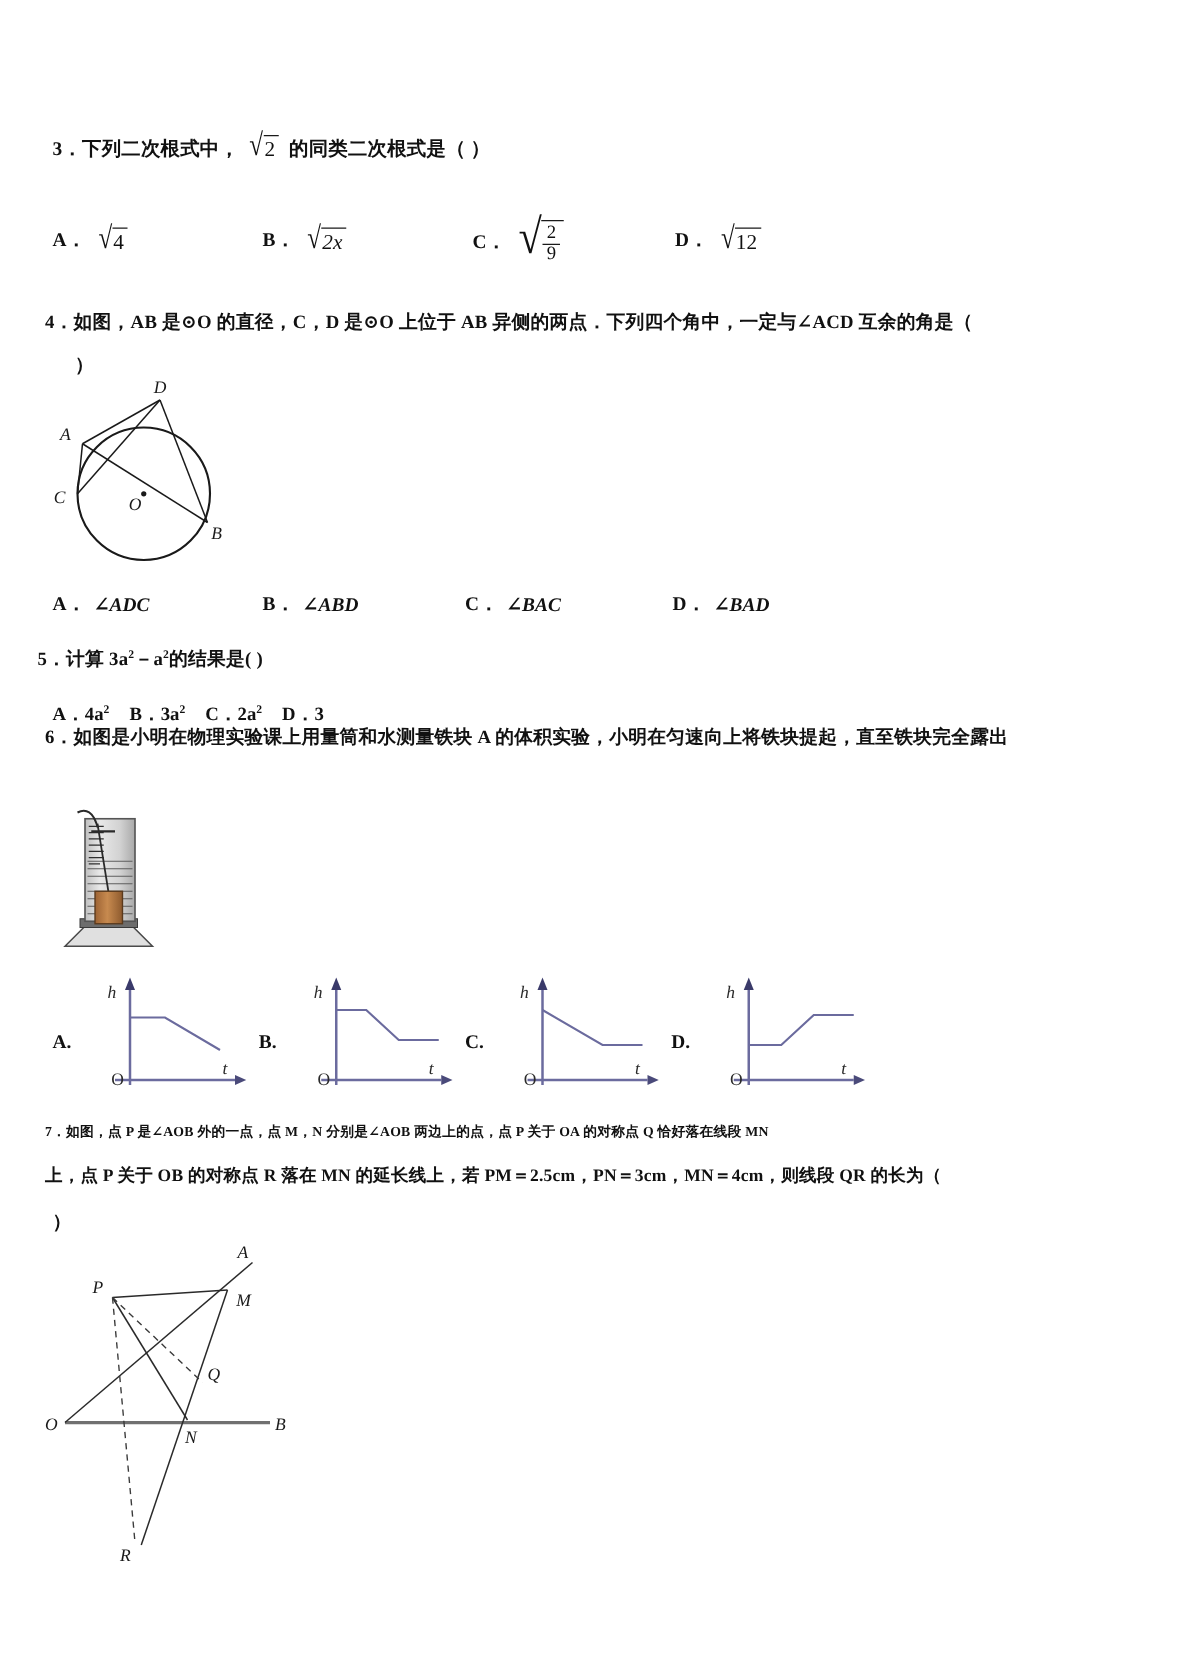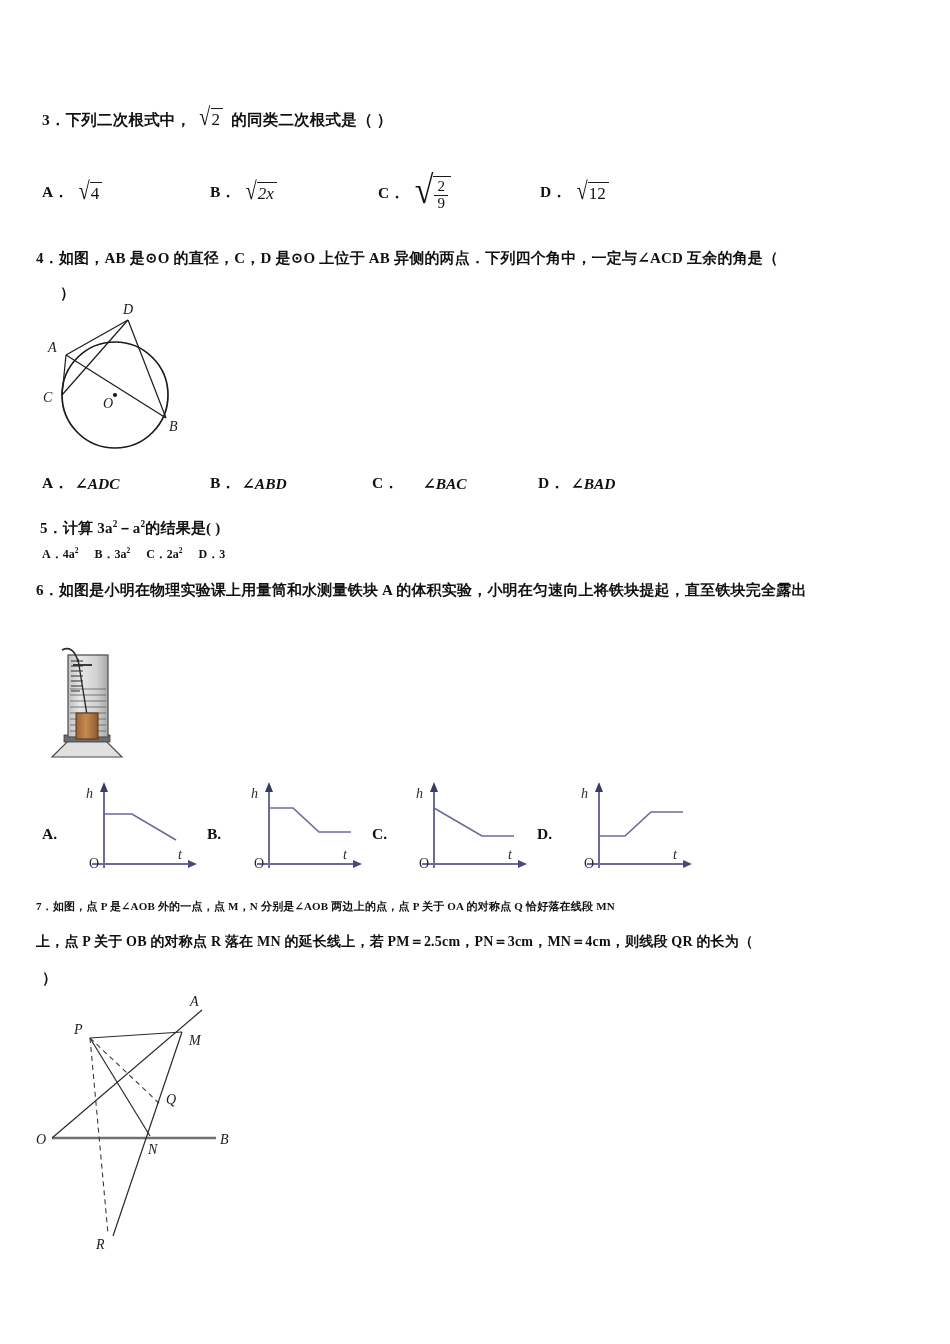--- a/index.html
+++ b/index.html
@@ -185,32 +185,32 @@
   <div class="opt-row" style="left:42px; top:473px;">
     <span class="opt-lab">A．</span>
     <span class="ital" style="margin-left:6px;">∠ADC</span>
   </div>
   <div class="opt-row" style="left:210px; top:473px;">
     <span class="opt-lab">B．</span>
     <span class="ital" style="margin-left:6px;text-align:right;">∠ABD</span>
   </div>
   <div class="opt-row" style="left:372px; top:473px;">
     <span class="opt-lab">C．</span>
-    <span class="ital" style="margin-left:24px;">∠BAC</span>
+    <span class="ital" style="margin-left:6px;">∠BAC</span>
   </div>
   <div class="opt-row" style="left:538px; top:473px;">
     <span class="opt-lab">D．</span>
     <span class="ital" style="margin-left:6px;">∠BAD</span>
   </div>
 
-  <div class="qline" style="left:40px; top:506px; font-size:15px;">
+  <div class="qline" style="left:30px; top:506px; font-size:15px;">
     <span>5．计算 3a</span><sup class="pw">2</sup><span>－a</span><sup class="pw">2</sup><span>的结果是(      )</span>
   </div>
 
-  <div class="opt-row" style="left:42px; top:546px; font-size:12px;">
+  <div class="opt-row" style="left:42px; top:562px; font-size:15px;">
     <span>
       <span class="opt-lab">A．</span><span>4a</span><sup class="pw">2</sup>
     </span>
     <span style="display:inline-block;width:16px;"></span>
     <span>
       <span class="opt-lab">B．</span><span>3a</span><sup class="pw">2</sup>
     </span>
     <span style="display:inline-block;width:16px;"></span>
     <span>
       <span class="opt-lab">C．</span><span>2a</span><sup class="pw">2</sup>

